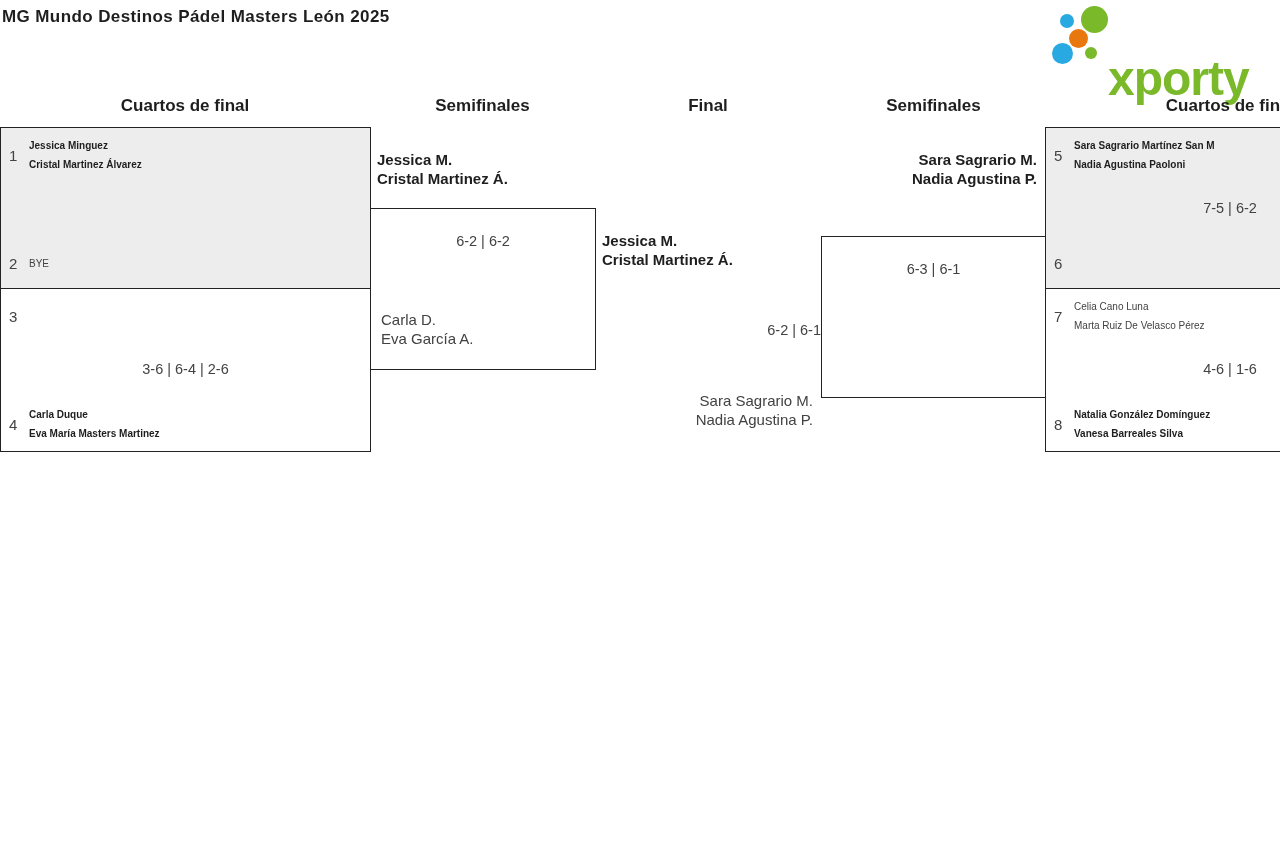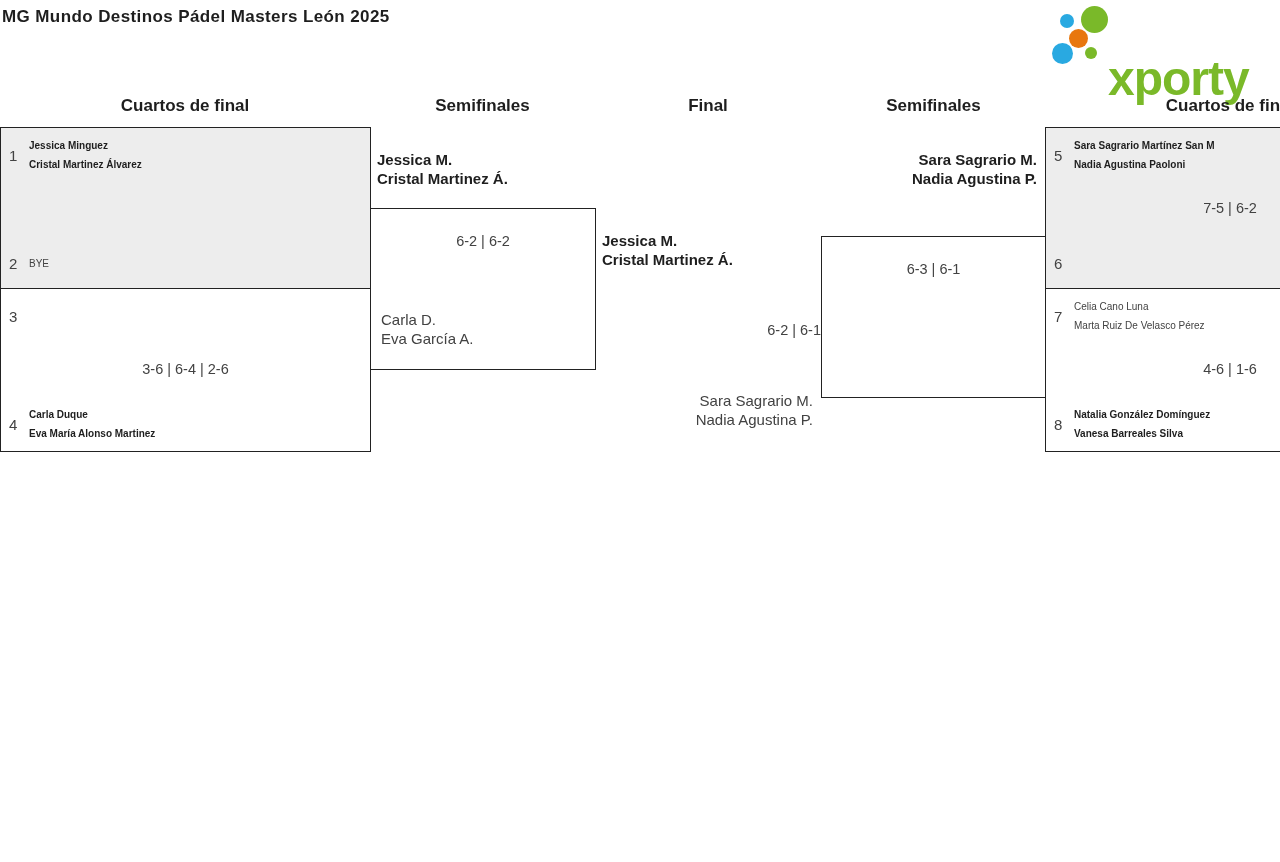--- a/index.html
+++ b/index.html
@@ -97,21 +97,21 @@
 
 <div class="box qf-l2">
   <div class="trow ta">
     <span class="seed">3</span>
   </div>
   <div class="score qf-score">3-6 | 6-4 | 2-6</div>
   <div class="trow tb winner">
     <span class="seed">4</span>
     <div class="names">
       <div>Carla Duque</div>
-      <div>Eva María Alonso Martinez</div>
+      <div>Eva María Masters Martinez</div>
     </div>
   </div>
 </div>
 
 <div class="float bold sfl-winner">
   <div>Jessica M.</div>
   <div>Cristal Martinez Á.</div>
 </div>
 <div class="box sf-l">
   <div class="score sf-score">6-2 | 6-2</div>

